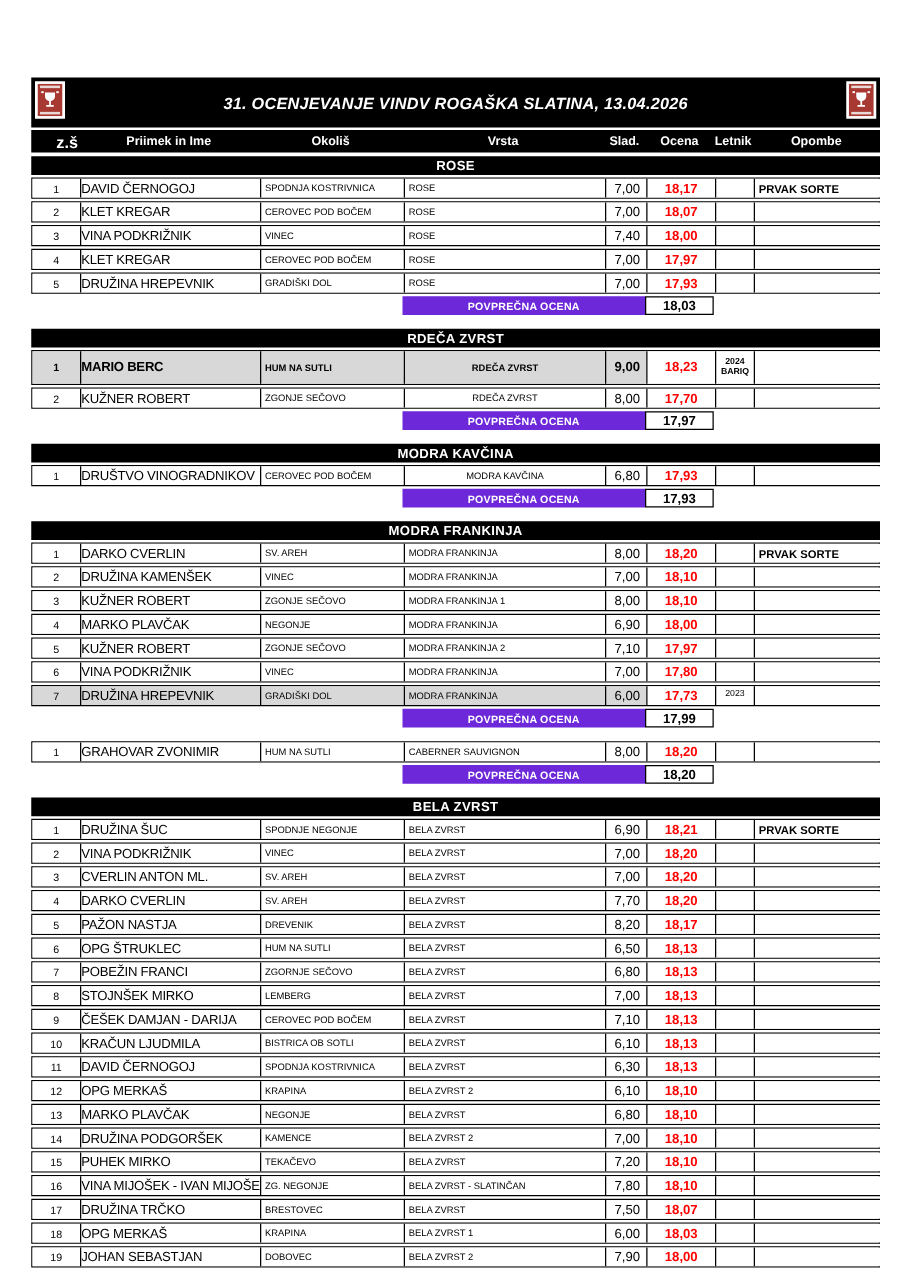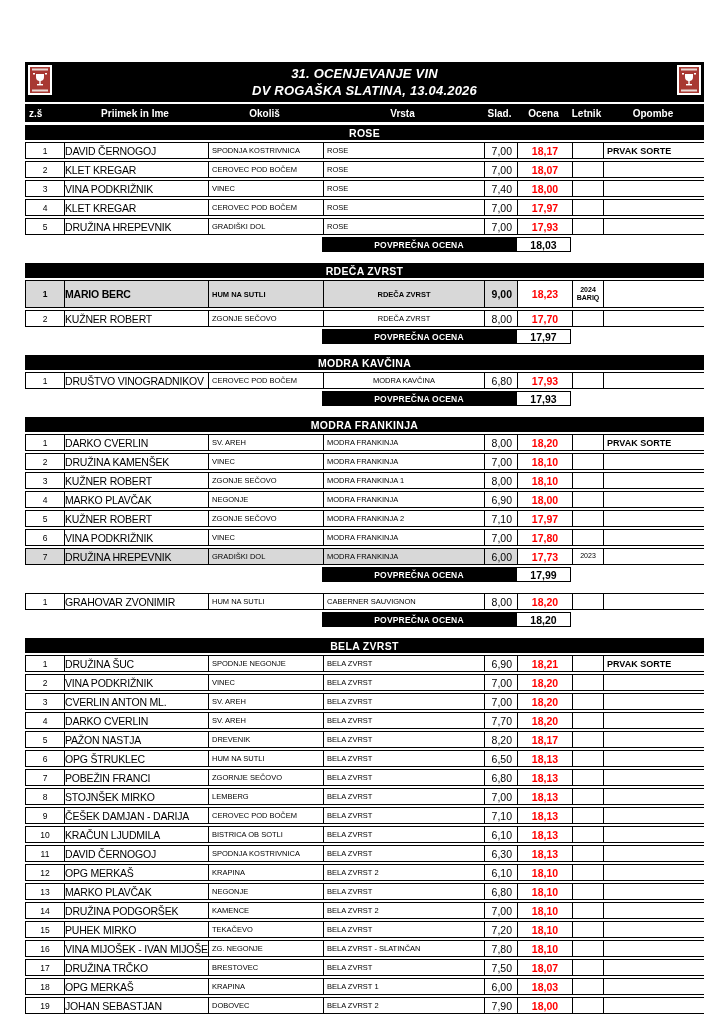--- a/index.html
+++ b/index.html
@@ -7,21 +7,21 @@
     width:724px;height:1024px;background:#ffffff;
     font-family:"Liberation Sans",sans-serif;
     -webkit-font-smoothing:antialiased;
     position:relative;overflow:hidden;
   }
   .page{position:absolute;left:25px;top:62px;width:679px;}
 
   
   .title-band{
     position:relative;background:#000;color:#fff;height:40px;
-    display:flex;flex-direction:column;justify-content:center;align-items:center;
+    display:flex;flex-direction:row;justify-content:center;align-items:center;
     margin-bottom:2px;
   }
   .title-band .t1,.title-band .t2{
     font-style:italic;font-weight:bold;font-size:13px;line-height:17px;letter-spacing:.2px;
   }
   .logo{
     position:absolute;top:3px;width:24px;height:30px;background:#fff;
     display:flex;align-items:center;justify-content:center;
   }
   .logo-left{left:3px;}
@@ -29,21 +29,21 @@
 
   
   .grid{display:grid;grid-template-columns:38px 144px 115px 161px 33px 55px 31px 102px;}
   .col-header{
     background:#000;color:#fff;height:18px;margin-bottom:3px;
   }
   .col-header .hc{
     display:flex;align-items:center;justify-content:center;
     font-weight:bold;font-size:10px;
   }
-  .col-header .hc.first{justify-content:flex-start;padding-left:4px;font-size:10px;}
+  .col-header .hc.first{justify-content:flex-start;padding-left:20px;font-size:13px;}
 
   
   .section{margin-bottom:11px;}
   .section-bar{
     background:#000;color:#fff;height:15px;
     display:flex;align-items:center;justify-content:center;
     font-weight:bold;font-size:10.5px;letter-spacing:.3px;
     margin-bottom:2px;
   }
   .row{
@@ -66,21 +66,21 @@
   .c.ocena{justify-content:center;font-size:10.5px;font-weight:bold;color:#ff0000;}
   .c.letnik{justify-content:center;text-align:center;font-size:7px;line-height:1.15;
     white-space:normal;padding:0 1px;}
   .c.opombe{padding-left:3px;font-size:9px;font-weight:bold;}
   .row.boldrow .num,.row.boldrow .name,.row.boldrow .okolis,
   .row.boldrow .vrsta,.row.boldrow .slad,.row.boldrow .letnik{font-weight:bold;}
 
   
   .avg-row{height:15px;margin-bottom:0;}
   .avg-label{
-    grid-column:4 / 6;background:#000000;color:#fff;
+    grid-column:4 / 6;background:#6d28d9;color:#fff;
     display:flex;align-items:center;justify-content:center;
     font-weight:bold;font-size:8.5px;letter-spacing:.2px;text-align:right;
   }
   .avg-value{
     grid-column:6 / 7;border:1px solid #000;box-sizing:border-box;
     display:flex;align-items:center;justify-content:center;
     font-weight:bold;font-size:10.5px;background:#fff;
   }
 </style>
 </head>

